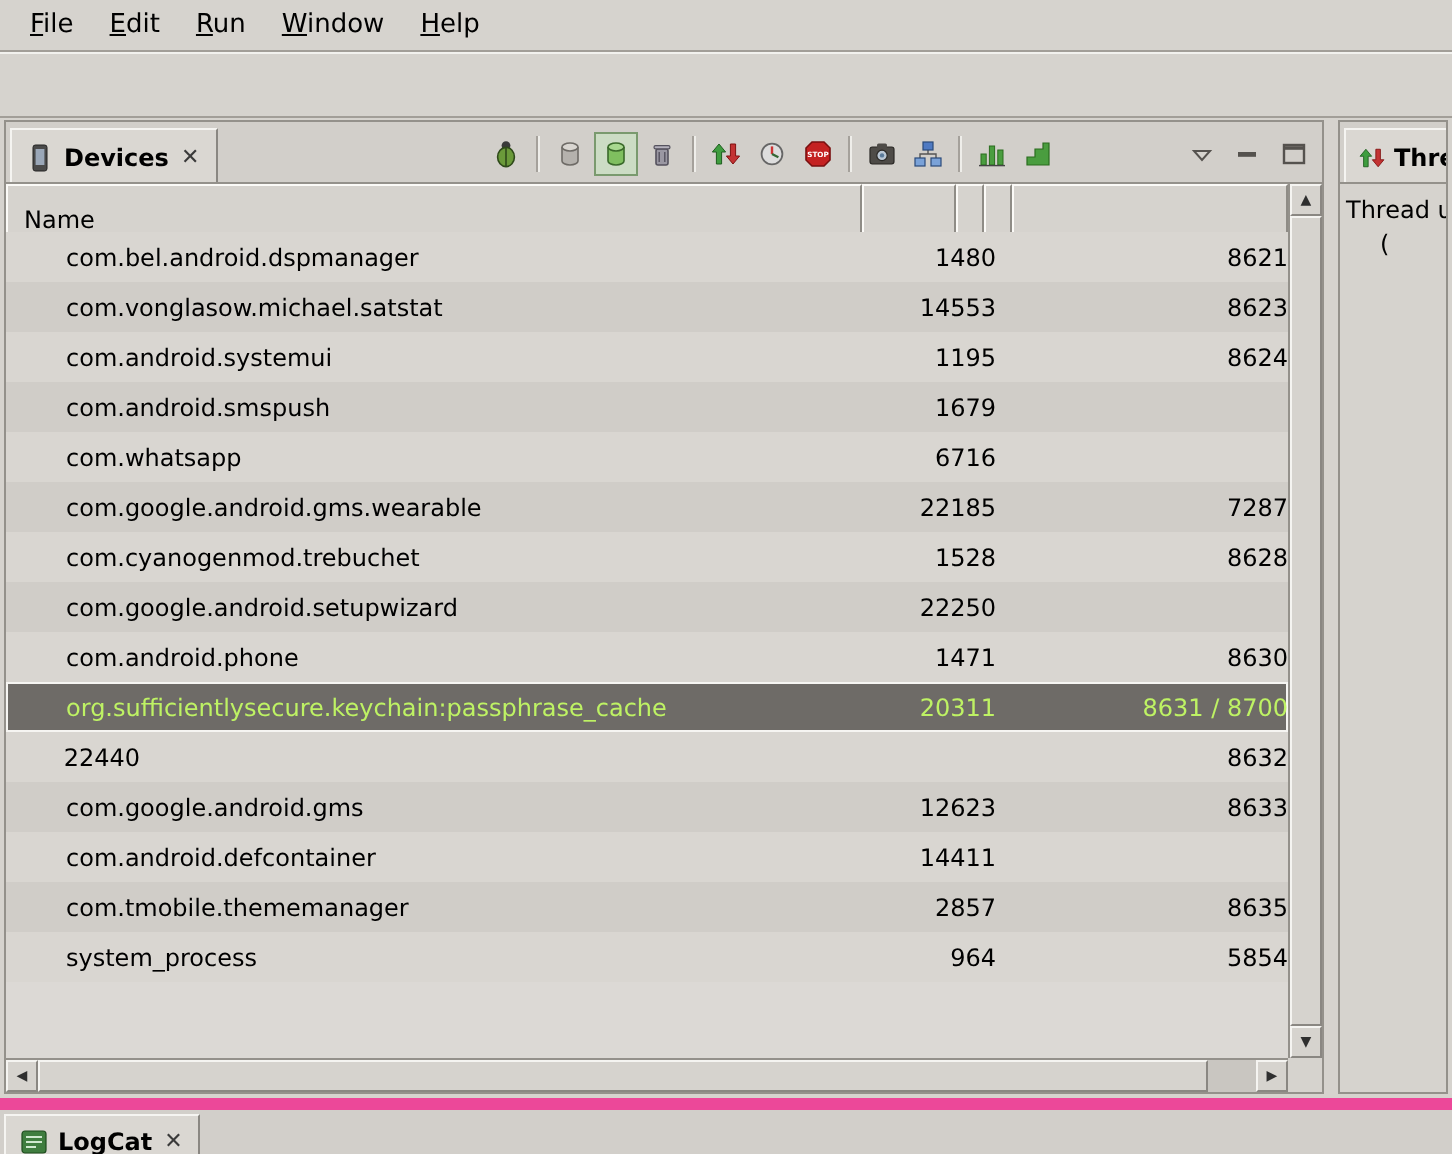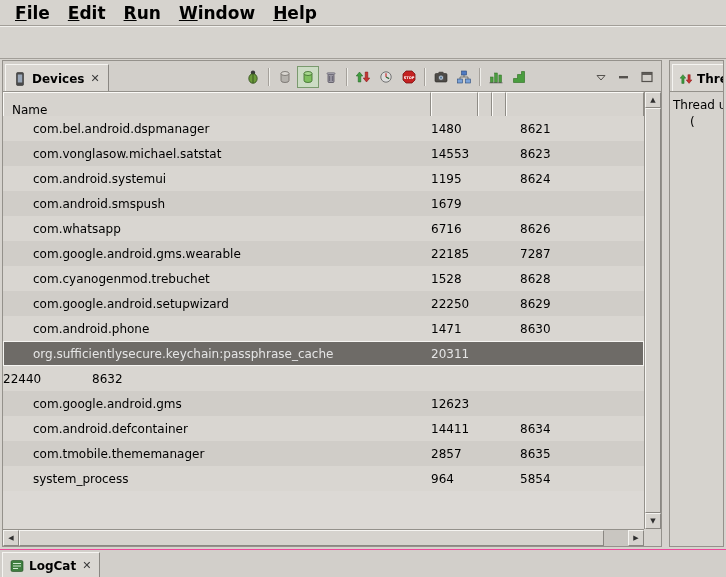--- a/index.html
+++ b/index.html
@@ -4,21 +4,21 @@
 <style>
   * { margin:0; padding:0; box-sizing:border-box; }
   html,body { width:726px; height:577px; }
   body { font-family:"DejaVu Sans", sans-serif; font-size:12px; color:#000; background:#d6d3ce; }
   .window { position:relative; width:726px; height:577px; background:#d6d3ce; overflow:hidden; }
 
   
   .menubar { position:absolute; top:0; left:0; right:0; height:26px;
              display:flex; align-items:center; padding-left:6px;
              border-bottom:1px solid #a29e98; background:#d6d3ce; }
-  .menu-item { display:inline-block; font-weight:bold; font-size:17px; padding:3px 9px; cursor:default; }
+  .menu-item { display:inline-block; font-weight:normal; font-size:13px; padding:3px 9px; cursor:default; }
   .menu-item::first-letter { text-decoration:underline; }
 
   
   .coolbar { position:absolute; top:26px; left:0; right:0; height:33px;
              background:#d6d3ce; border-top:1px solid #f2f1ee; border-bottom:1px solid #a29e98; }
 
   
   .left-panel { position:absolute; top:60px; left:2px; width:660px; height:487px;
                 border:1px solid #94918b; background:#d6d3ce; }
   .sash { position:absolute; top:60px; left:662px; width:7px; height:487px; background:#d6d3ce; }
@@ -46,27 +46,27 @@
   
   .table { position:absolute; top:31px; left:0; right:0; bottom:0; background:#dcd9d5; }
   .thead { position:absolute; top:0; left:0; right:17px; height:36px; display:flex; }
   .hcell { background:#d6d3ce; border-top:1px solid #fbfaf7; border-left:1px solid #fbfaf7;
            border-right:1px solid #8f8c86; border-bottom:1px solid #8f8c86;
            display:flex; align-items:center; padding-left:8px; font-size:12px; overflow:hidden; white-space:nowrap; }
   .tbody { position:absolute; top:24px; left:0; right:17px; bottom:17px; overflow:hidden; background:#dcd9d5; }
   .trow { height:25px; display:flex; align-items:center; }
   .trow:nth-child(odd) { background:#d9d6d1; }
   .trow:nth-child(even) { background:#d0cdc8; }
-  .trow.selected { background:#6e6b67; color:#e5e5e5; box-shadow:inset 0 0 0 1px #f6f5f2; }
+  .trow.selected { background:#6e6b67; color:#bef264; box-shadow:inset 0 0 0 1px #f6f5f2; }
   .c { overflow:hidden; white-space:nowrap; }
   .col-name { width:428px; }  .trow .col-name { padding-left:30px; }
   .hcell.col-name { width:428px; padding-left:8px; }
-  .col-pid { width:47px; }    .trow .col-pid { text-align:left; padding-right:6px; }
+  .col-pid { width:47px; }    .trow .col-pid { text-align:right; padding-right:6px;margin-left:26px; }
   .col-n1 { width:14px; } .col-n2 { width:14px; }
-  .col-port { flex:1; }       .trow .col-port { padding-left:14px; }
+  .col-port { flex:1; }       .trow .col-port { padding-left:14px;text-align:right; }
 
   
   .vscroll { position:absolute; top:0; right:0; width:17px; bottom:17px;
              background:#c9c6c1; border-left:1px solid #94918b; }
   .hscroll { position:absolute; bottom:0; left:0; right:17px; height:17px;
              background:#c9c6c1; border-top:1px solid #94918b; }
   .sb-btn { position:absolute; width:16px; height:16px; background:#d6d3ce;
             border:1px solid; border-color:#f5f4f1 #8a8782 #8a8782 #f5f4f1;
             font-size:7px; color:#2f2f2f; display:flex; align-items:center; justify-content:center; }
   .vscroll .up { top:0; left:0; }
@@ -78,21 +78,21 @@
   .hthumb { position:absolute; left:16px; right:40px; top:0; height:16px; background:#d6d3ce;
             border:1px solid; border-color:#f5f4f1 #8a8782 #8a8782 #f5f4f1; }
   .sb-corner { position:absolute; right:0; bottom:0; width:17px; height:17px; background:#d6d3ce; }
 
   
   .threads-msg1 { position:absolute; top:37px; left:3px; white-space:nowrap; }
   .threads-msg2 { position:absolute; top:54px; left:20px; white-space:nowrap; }
 
   
   .bottom-strip { position:absolute; top:549px; left:0; right:0; height:28px;
-                  background:#d2cfca; border-top:1px solid #ec4899; }
+                  background:#d2cfca; border-top:6px solid #ec4899; }
   .bottom-strip .tab { top:2px; height:26px; }
 </style>
 </head>
 <body>
 
 <div class="window">
 
   <div class="menubar">
     <span class="menu-item">File</span>
     <span class="menu-item">Edit</span>
@@ -280,74 +280,73 @@
     <div class="c col-name">com.android.smspush</div>
     <div class="c col-pid">1679</div>
     <div class="c col-n1"></div>
     <div class="c col-n2"></div>
   </div>
           <div class="trow">
     <div class="c col-name">com.whatsapp</div>
     <div class="c col-pid">6716</div>
     <div class="c col-n1"></div>
     <div class="c col-n2"></div>
-    <div class="c col-port">8626</div>
   </div>
           <div class="trow">
     <div class="c col-name">com.google.android.gms.wearable</div>
     <div class="c col-pid">22185</div>
     <div class="c col-n1"></div>
     <div class="c col-n2"></div>
     <div class="c col-port">7287</div>
   </div>
           <div class="trow">
     <div class="c col-name">com.cyanogenmod.trebuchet</div>
     <div class="c col-pid">1528</div>
     <div class="c col-n1"></div>
     <div class="c col-n2"></div>
     <div class="c col-port">8628</div>
   </div>
           <div class="trow">
     <div class="c col-name">com.google.android.setupwizard</div>
     <div class="c col-pid">22250</div>
     <div class="c col-n1"></div>
     <div class="c col-n2"></div>
-    <div class="c col-port">8629</div>
   </div>
           <div class="trow">
     <div class="c col-name">com.android.phone</div>
     <div class="c col-pid">1471</div>
     <div class="c col-n1"></div>
     <div class="c col-n2"></div>
     <div class="c col-port">8630</div>
   </div>
           <div class="trow selected">
     <div class="c col-name">org.sufficientlysecure.keychain:passphrase_cache</div>
     <div class="c col-pid">20311</div>
     <div class="c col-n1"></div>
     <div class="c col-n2"></div>
+    <div class="c col-port">8631 / 8700</div>
   </div>
           <div class="trow">
     <div class="c col-pid">22440</div>
     <div class="c col-n1"></div>
     <div class="c col-n2"></div>
     <div class="c col-port">8632</div>
   </div>
           <div class="trow">
     <div class="c col-name">com.google.android.gms</div>
     <div class="c col-pid">12623</div>
     <div class="c col-n1"></div>
     <div class="c col-n2"></div>
+    <div class="c col-port">8633</div>
   </div>
           <div class="trow">
     <div class="c col-name">com.android.defcontainer</div>
     <div class="c col-pid">14411</div>
     <div class="c col-n1"></div>
     <div class="c col-n2"></div>
-    <div class="c col-port">8634</div>
   </div>
           <div class="trow">
     <div class="c col-name">com.tmobile.thememanager</div>
     <div class="c col-pid">2857</div>
     <div class="c col-n1"></div>
     <div class="c col-n2"></div>
     <div class="c col-port">8635</div>
   </div>
           <div class="trow">
     <div class="c col-name">system_process</div>

